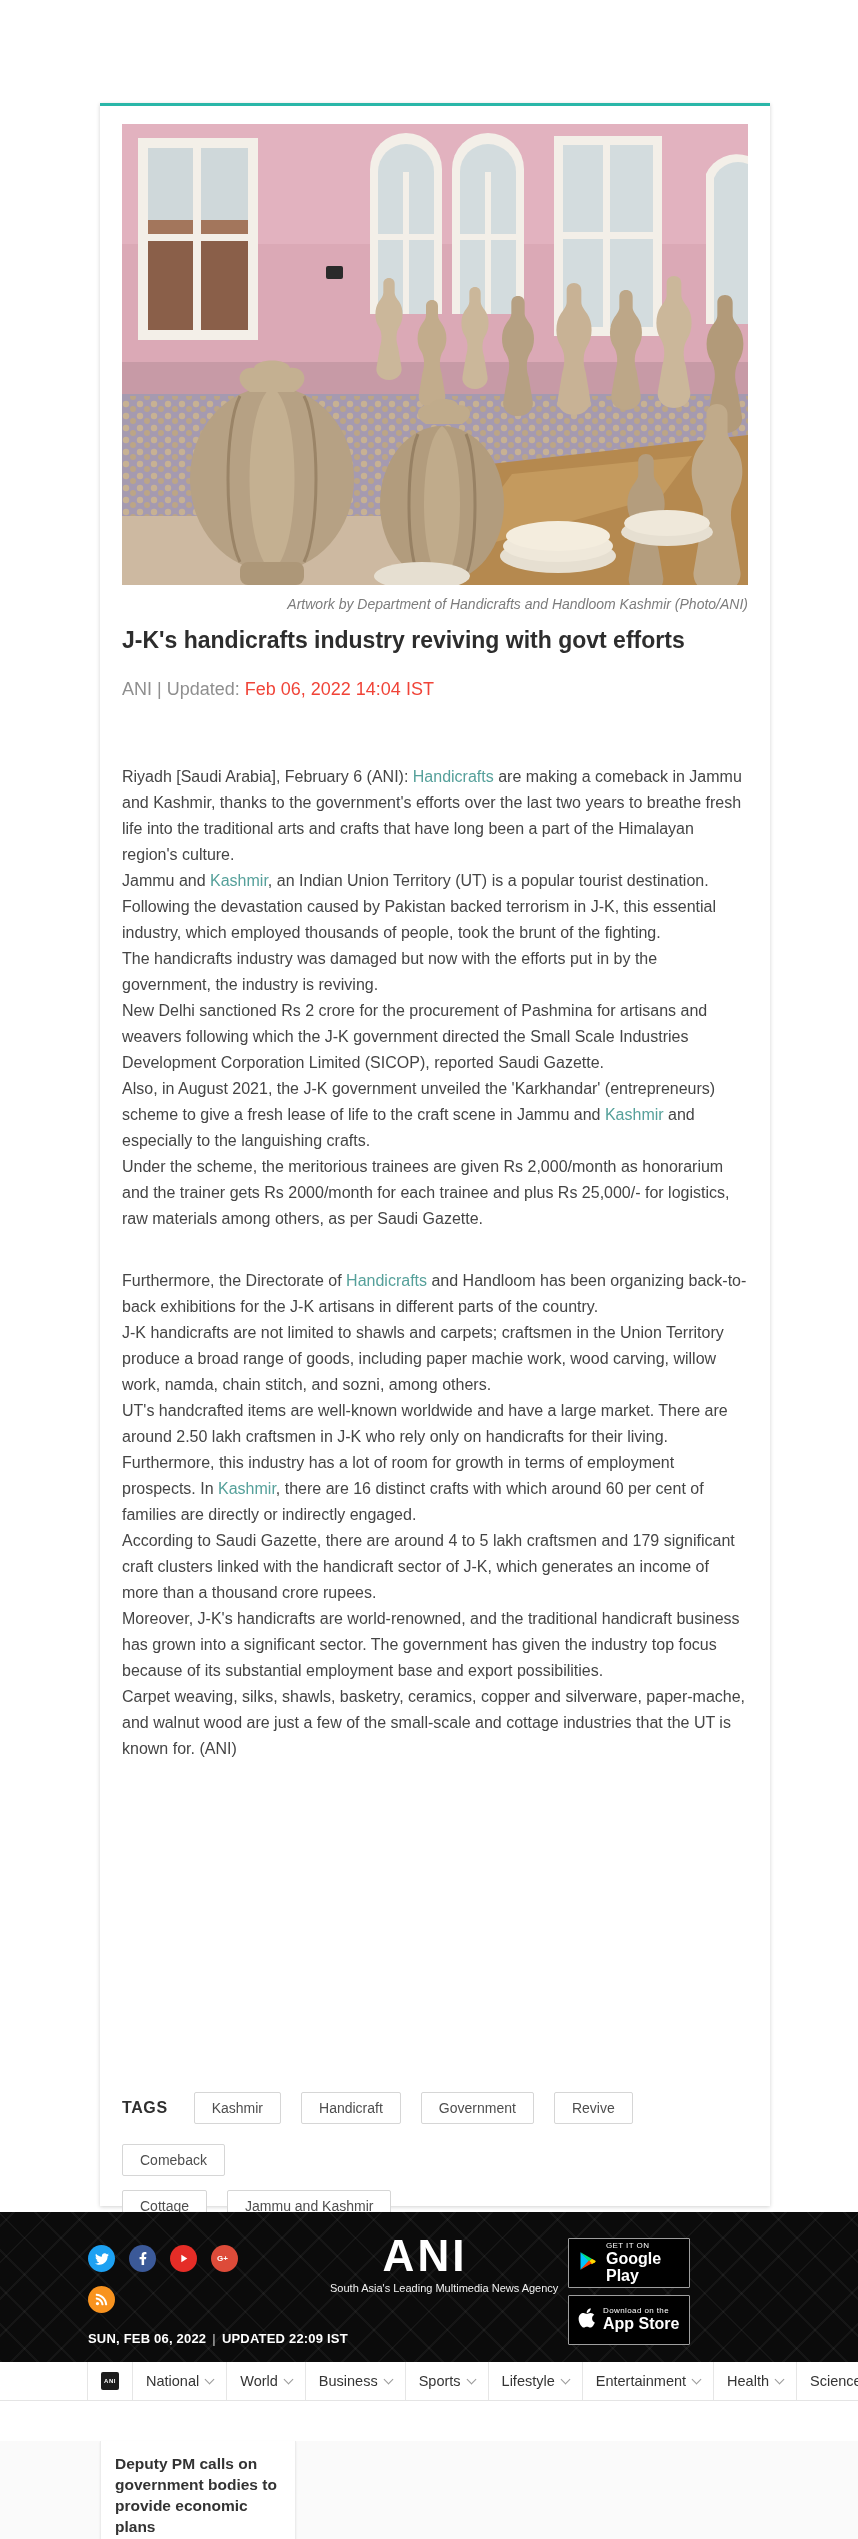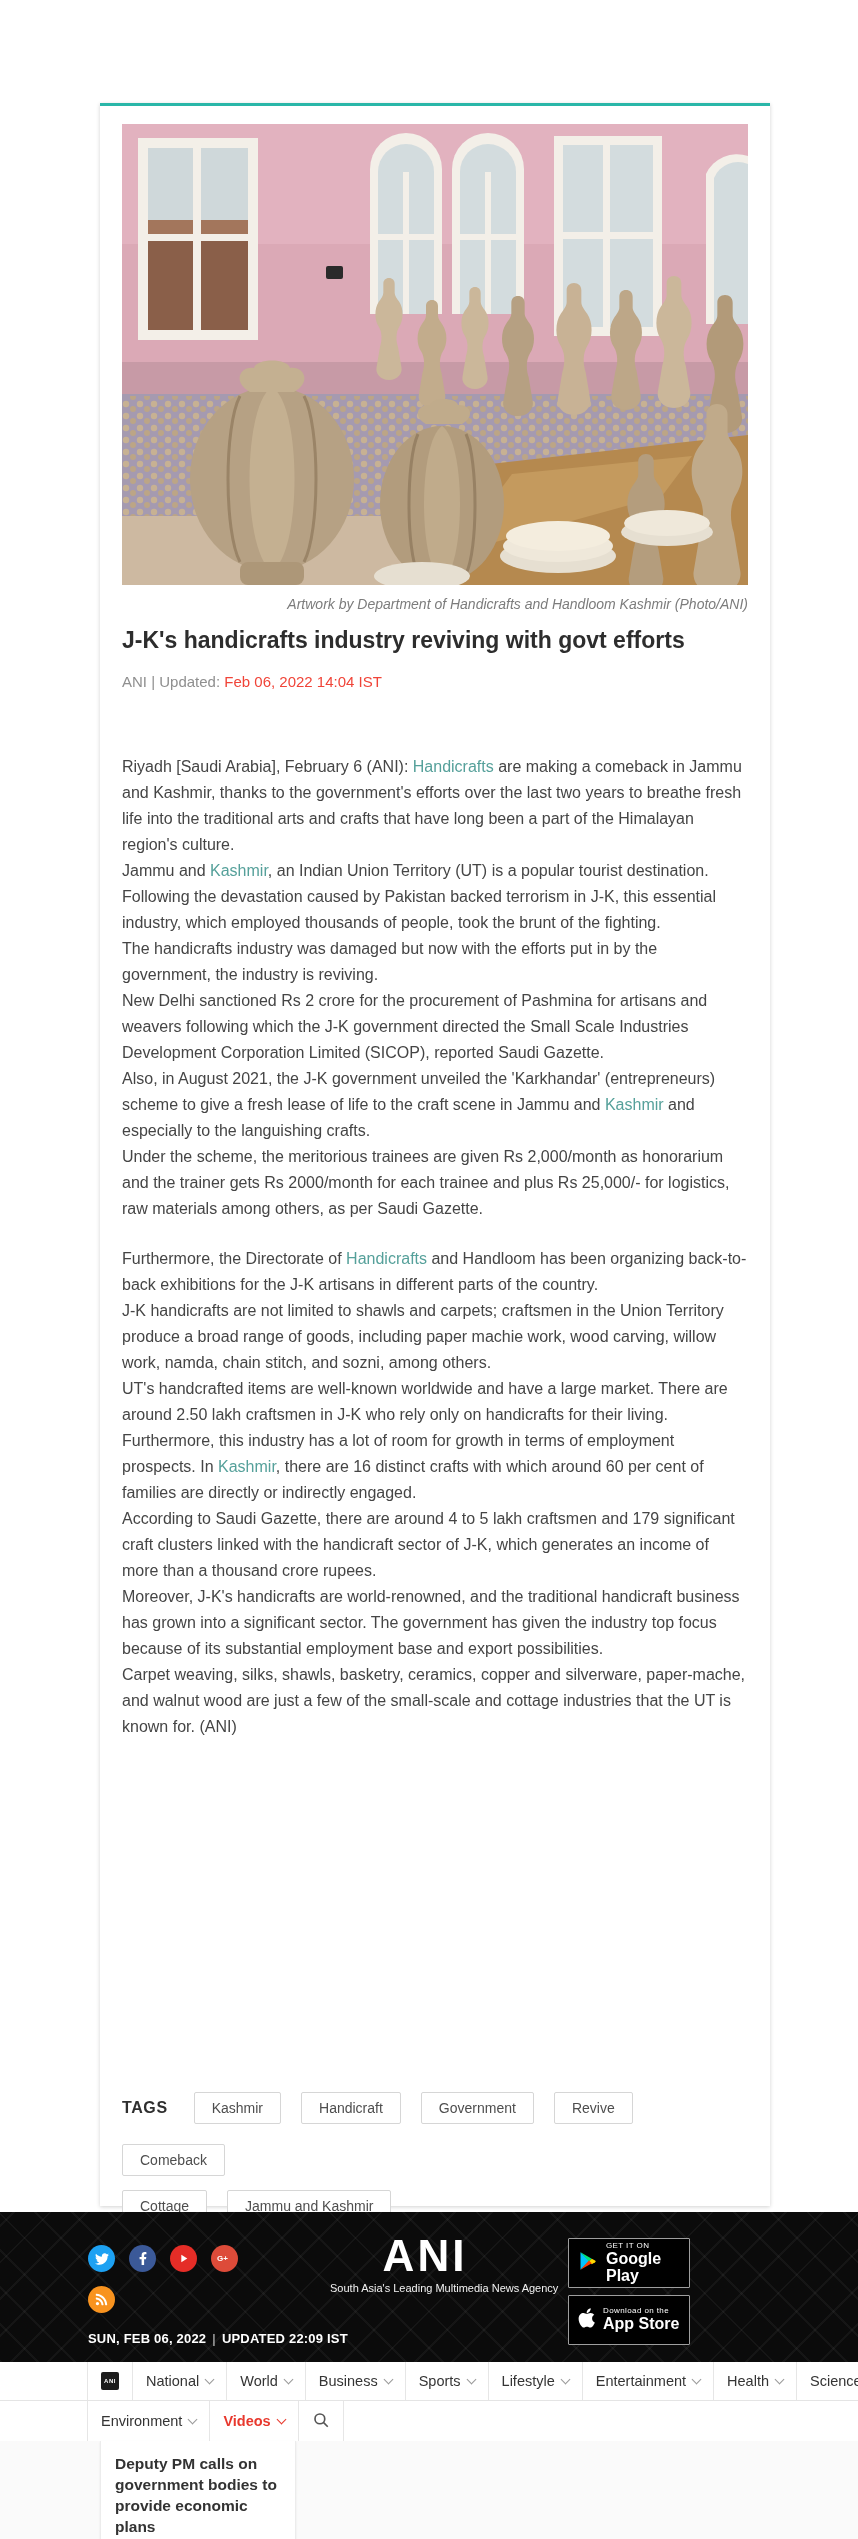--- a/index.html
+++ b/index.html
@@ -4,25 +4,25 @@
 <style>
   html,body{margin:0;padding:0;background:#ffffff;width:858px;height:2539px;overflow:hidden;
     font-family:"Liberation Sans", sans-serif;}
   
   #article-card{position:absolute;left:100px;top:103px;width:670px;height:2103px;background:#fff;
     border-top:3px solid #29b6a8;box-shadow:0 1px 4px rgba(0,0,0,.18);padding:0 22px;box-sizing:border-box;}
   #hero{margin-top:18px;width:626px;height:461px;overflow:hidden;background:#dba9b6;}
   #hero svg{display:block;}
   #caption{margin-top:11px;font-style:italic;font-size:14px;color:#7c7c7c;text-align:right;}
   #headline{margin:14px 0 0 0;font-size:23px;line-height:1.25;font-weight:bold;color:#2d2d2d;}
-  #byline{margin-top:18px;font-size:15px;color:#8f8f8f;}
+  #byline{margin-top:24px;font-size:18px;color:#8f8f8f;}
   #byline .date{color:#f04438;}
   #article-body{margin-top:64px;}
   #article-body p{margin:0;font-size:16px;line-height:26px;color:#454545;}
-  #article-body p.gap{margin-top:24px;}
+  #article-body p.gap{margin-top:36px;}
   .tlink{color:#55a09a;cursor:pointer;}
   #tags-section{position:absolute;left:22px;top:1986px;width:626px;}
   .tag-row{display:flex;align-items:center;gap:20px;margin-bottom:14px;flex-wrap:wrap;}
   .tags-label{font-weight:bold;font-size:16px;color:#2f2f2f;letter-spacing:.6px;margin-right:6px;}
   .tag-chip{border:1px solid #d6d6d6;border-radius:2px;background:#fff;padding:7px 17px;
     font-size:14px;color:#4e4e4e;white-space:nowrap;cursor:pointer;}
   
   #footer-black{position:absolute;left:0;top:2212px;width:858px;height:150px;background-color:#0b0b0b;
     background-image:repeating-linear-gradient(45deg, rgba(255,255,255,.045) 0 2px, transparent 2px 26px),
                      repeating-linear-gradient(-45deg, rgba(255,255,255,.045) 0 2px, transparent 2px 26px);}
@@ -280,35 +280,19 @@
         <span class="chev"></span>
       </div>
       <div class="nav-cell">
         <span>Health</span>
         <span class="chev"></span>
       </div>
       <div class="nav-cell">
         <span>Science</span>
       </div>
     </div>
-  <div class="nav-row" id="nav-row2">
-      <div class="nav-cell">
-        <span>Environment</span>
-        <span class="chev"></span>
-      </div>
-      <div class="nav-cell red">
-        <span>Videos</span>
-        <span class="chev"></span>
-      </div>
-      <div class="nav-cell">
-        <span><svg width="18" height="18" viewBox="0 0 24 24" fill="none" stroke="#555" stroke-width="2.2">
-            <circle cx="10.5" cy="10.5" r="6.5"></circle>
-            <line x1="15.5" y1="15.5" x2="21" y2="21"></line>
-          </svg></span>
-      </div>
-    </div>
 </div>
 
 <div id="bottom-strip">
   <div id="related-card">
     <div class="title">Deputy PM calls on government bodies to provide economic plans</div>
   </div>
 </div>
 
 </body></html>

